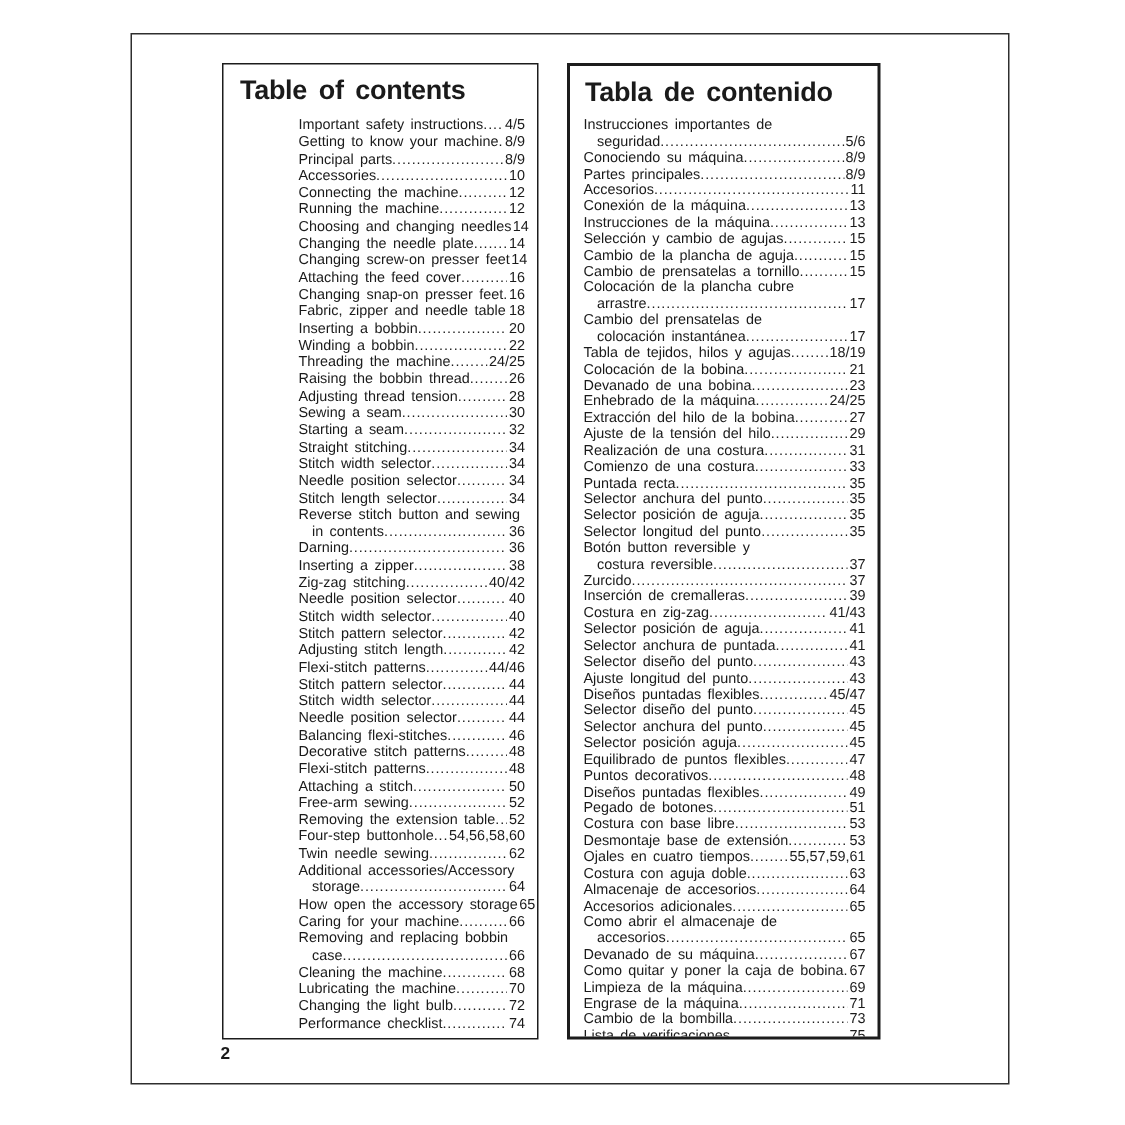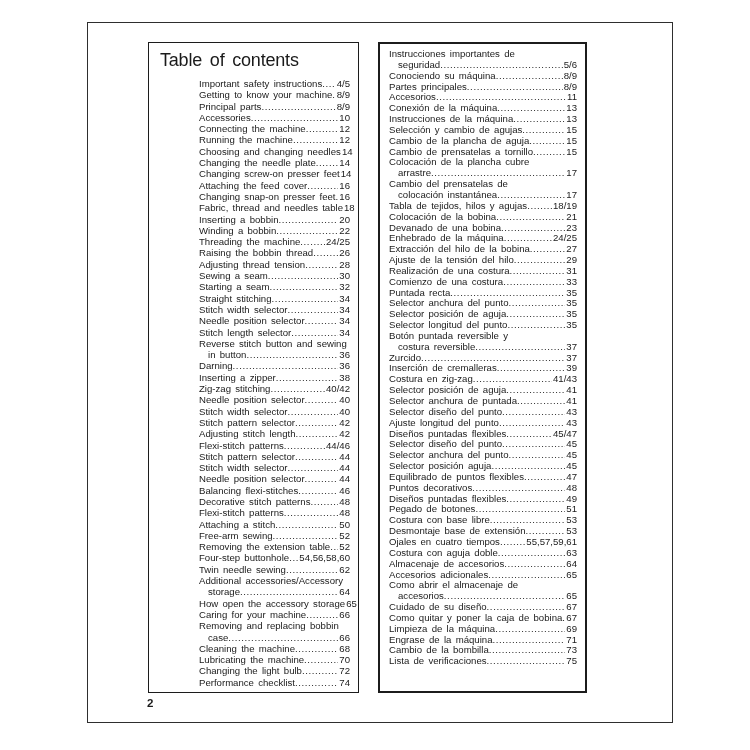--- a/index.html
+++ b/index.html
@@ -31,21 +31,21 @@
     width:211px;height:651px;
     padding:5px 8px 0 10px;
     border-width:1.7px;
   }
   #toc-es{
     left:290px;top:19px;
     width:209px;height:651px;
     padding:5px 8px 0 9px;
   }
   .toc-title{
-    font-weight:normal;
+    font-weight:bold;
     font-size:18px;
     line-height:21px;
     letter-spacing:-0.2px;
     word-spacing:3px;
     margin:2px 0 7px 1px;
     white-space:nowrap;
   }
   .entries{
     font-size:9.6px;
   }
@@ -142,21 +142,21 @@
     <span class="label">Attaching the feed cover</span>
     <span class="dots"></span>
     <span class="pg">16</span>
   </div>
         <div class="entry">
     <span class="label">Changing snap-on presser feet</span>
     <span class="dots"></span>
     <span class="pg">16</span>
   </div>
         <div class="entry">
-    <span class="label">Fabric, thread and needles table</span>
+    <span class="label">Fabric, zipper and needle table</span>
     <span class="dots"></span>
     <span class="pg">18</span>
   </div>
         <div class="entry">
     <span class="label">Inserting a bobbin</span>
     <span class="dots"></span>
     <span class="pg">20</span>
   </div>
         <div class="entry">
     <span class="label">Winding a bobbin</span>
@@ -206,21 +206,21 @@
         <div class="entry">
     <span class="label">Stitch length selector</span>
     <span class="dots"></span>
     <span class="pg">34</span>
   </div>
         <div class="entry">
     <span class="label">Reverse stitch button and sewing</span>
 
   </div>
         <div class="entry cont">
-    <span class="label">in button</span>
+    <span class="label">in contents</span>
     <span class="dots"></span>
     <span class="pg">36</span>
   </div>
         <div class="entry">
     <span class="label">Darning</span>
     <span class="dots"></span>
     <span class="pg">36</span>
   </div>
         <div class="entry">
     <span class="label">Inserting a zipper</span>
@@ -357,20 +357,21 @@
   </div>
         <div class="entry">
     <span class="label">Performance checklist</span>
     <span class="dots"></span>
     <span class="pg">74</span>
   </div>
       </div>
   </div>
 
   <div class="tocbox" id="toc-es">
+    <div class="toc-title">Tabla de contenido</div>
     <div class="entries">
         <div class="entry">
     <span class="label">Instrucciones importantes de</span>
 
   </div>
         <div class="entry cont">
     <span class="label">seguridad</span>
     <span class="dots"></span>
     <span class="pg">5/6</span>
   </div>
@@ -486,21 +487,21 @@
     <span class="label">Selector posición de aguja</span>
     <span class="dots"></span>
     <span class="pg">35</span>
   </div>
         <div class="entry">
     <span class="label">Selector longitud del punto</span>
     <span class="dots"></span>
     <span class="pg">35</span>
   </div>
         <div class="entry">
-    <span class="label">Botón puntada reversible y</span>
+    <span class="label">Botón button reversible y</span>
 
   </div>
         <div class="entry cont">
     <span class="label">costura reversible</span>
     <span class="dots"></span>
     <span class="pg">37</span>
   </div>
         <div class="entry">
     <span class="label">Zurcido</span>
     <span class="dots"></span>
@@ -609,21 +610,21 @@
         <div class="entry">
     <span class="label">Como abrir el almacenaje de</span>
 
   </div>
         <div class="entry cont">
     <span class="label">accesorios</span>
     <span class="dots"></span>
     <span class="pg">65</span>
   </div>
         <div class="entry">
-    <span class="label">Cuidado de su diseño</span>
+    <span class="label">Devanado de su máquina</span>
     <span class="dots"></span>
     <span class="pg">67</span>
   </div>
         <div class="entry">
     <span class="label">Como quitar y poner la caja de bobina</span>
     <span class="dots"></span>
     <span class="pg">67</span>
   </div>
         <div class="entry">
     <span class="label">Limpieza de la máquina</span>

